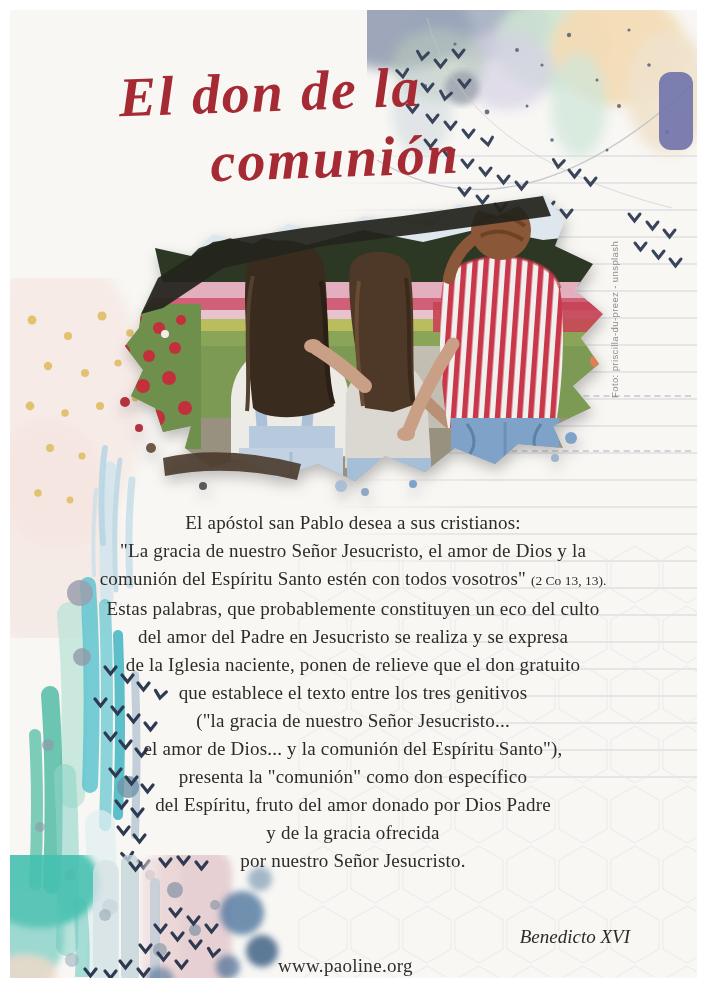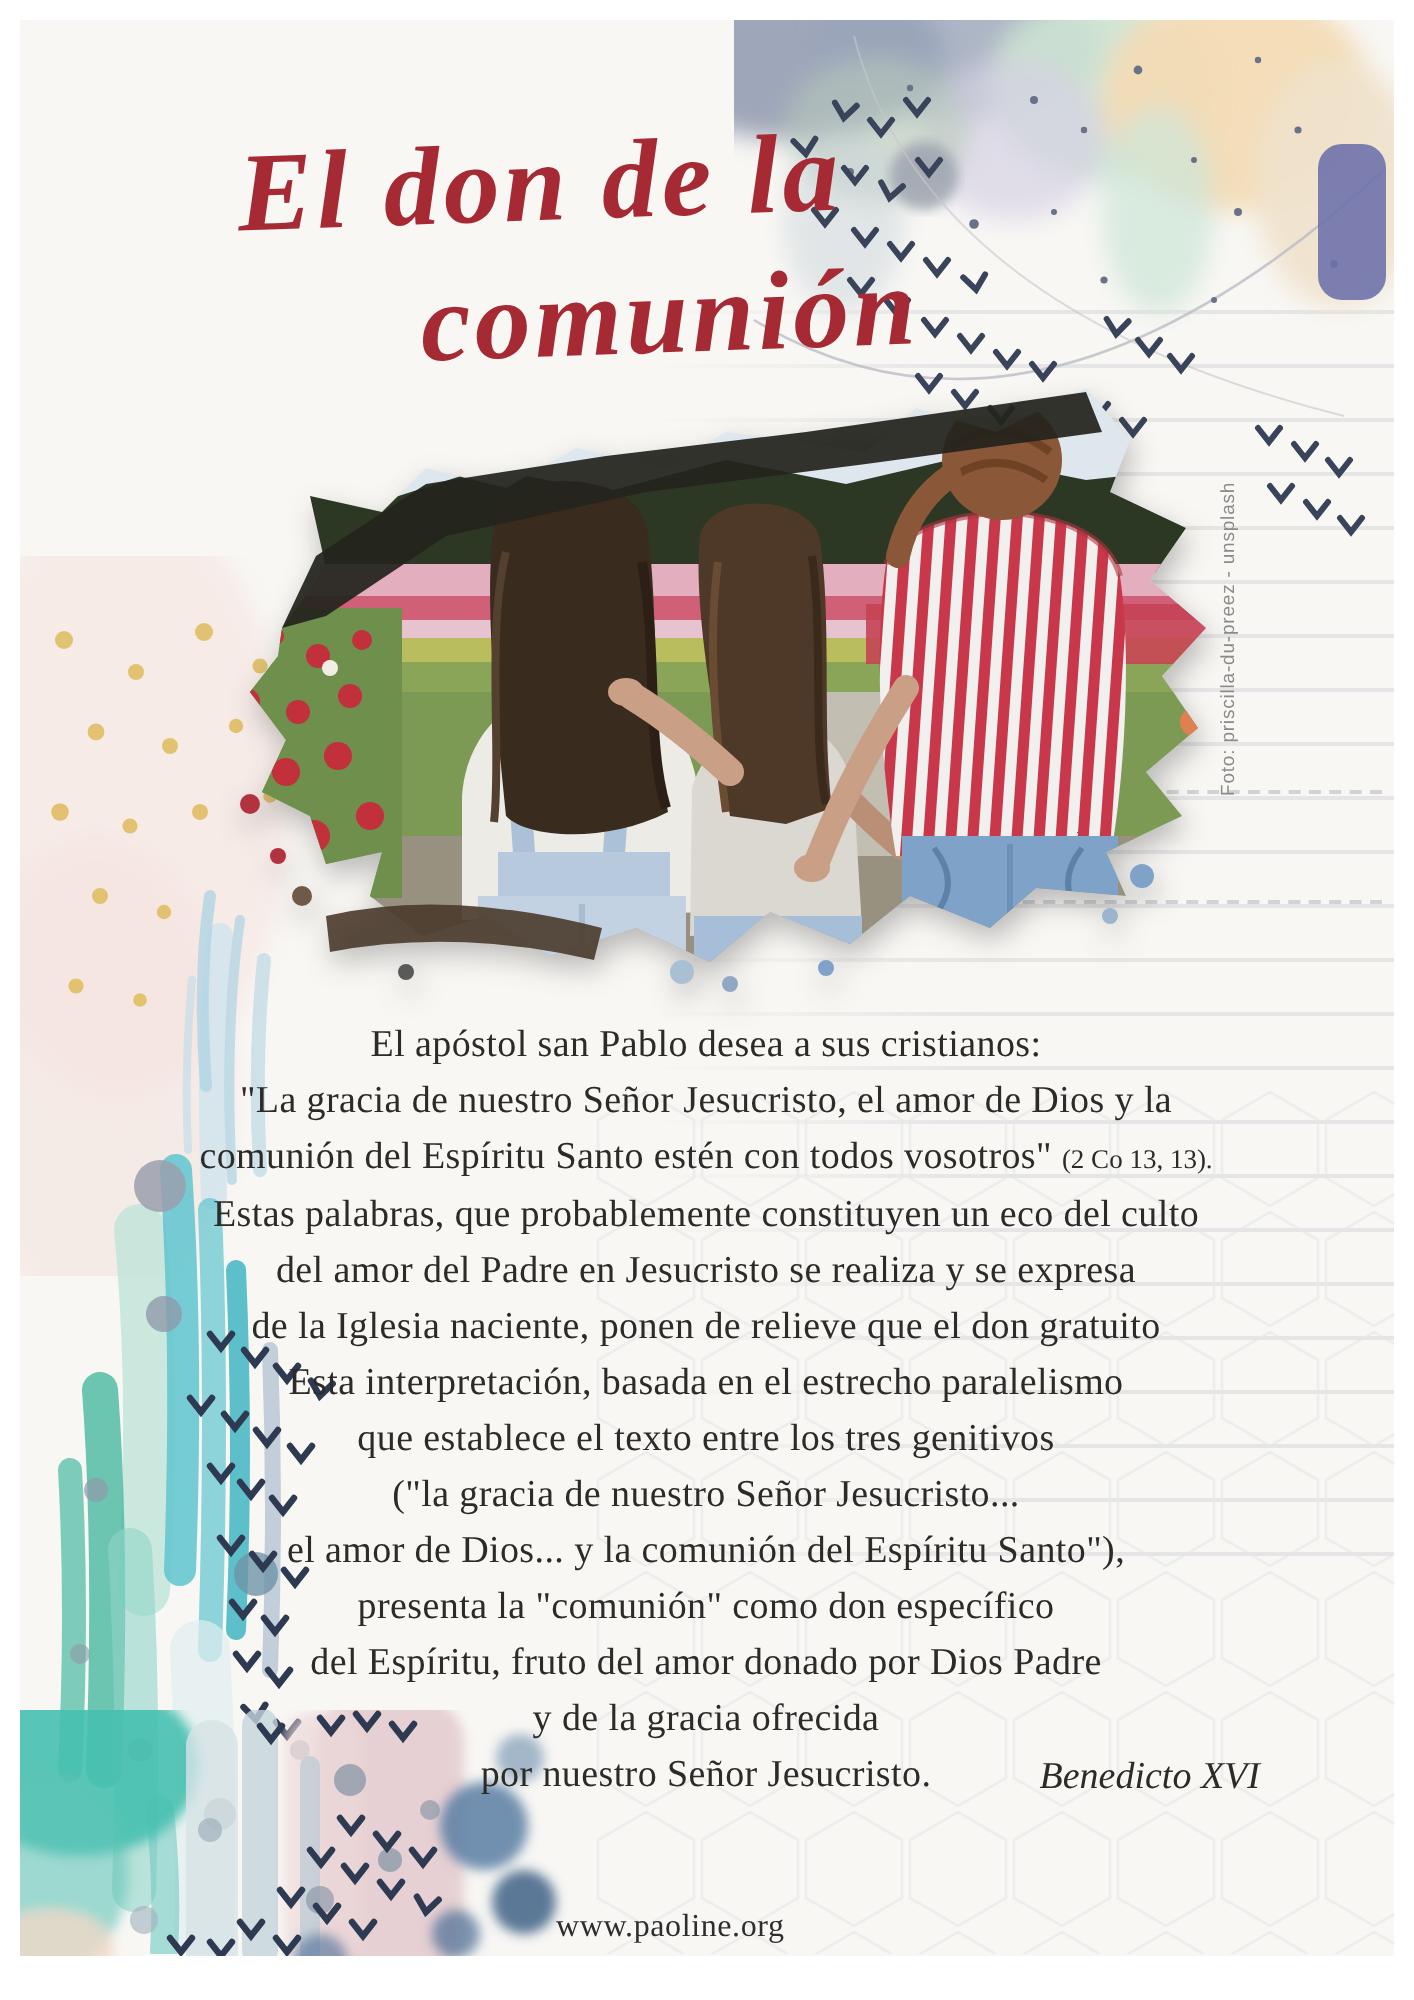--- a/index.html
+++ b/index.html
@@ -31,22 +31,22 @@
     filter:drop-shadow(2px 6px 7px rgba(40,40,40,.30));}
   .credit{position:absolute;left:599px;top:218px;height:170px;
     font-family:"Liberation Sans", sans-serif;font-size:9.5px;color:#8b8b8b;letter-spacing:.4px;
     writing-mode:vertical-rl;transform:rotate(180deg);white-space:nowrap;}
 
   
   .quote{position:absolute;top:499px;right:54px;width:580px;text-align:right;
     font-size:19px;line-height:28px;color:#2d2b28;letter-spacing:.2px;}
   .qline{white-space:nowrap;text-align:center;}
   .ref{font-size:13.5px;letter-spacing:0;margin-top:16px;}
-  .attribution{position:absolute;top:868px;right:67px;font-style:italic;font-size:19px;color:#2d2b28;}
-  .footer{position:absolute;left:268px;top:945px;font-size:16px;color:#2e2e2e;letter-spacing:.3px;}
+  .attribution{position:absolute;top:916px;right:67px;font-style:italic;font-size:19px;color:#2d2b28;}
+  .footer{position:absolute;left:268px;top:945px;font-size:19px;color:#2e2e2e;letter-spacing:.3px;}
 
   
   .wc-topright{position:absolute;right:0;top:0;width:330px;height:270px;}
   .blue-blob{position:absolute;right:4px;top:62px;width:34px;height:78px;background:#6e72ab;
     border-radius:12px;opacity:.9;}
   .wc-leftpink{position:absolute;left:0;top:268px;width:150px;height:360px;}
   .wc-leftteal{position:absolute;left:0;top:565px;width:170px;height:402px;}
   .wc-bottomleft{position:absolute;left:0;top:845px;width:280px;height:132px;}
   svg{display:block;}
 </style>
@@ -392,21 +392,20 @@
 
     <div class="credit">Foto: priscilla-du-preez - unsplash</div>
 
     <div class="quote">
       <div class="qline">El apóstol san Pablo desea a sus cristianos:</div>
       <div class="qline">"La gracia de nuestro Señor Jesucristo, el amor de Dios y la</div>
       <div class="qline"><span>comunión del Espíritu Santo estén con todos vosotros"</span> <span class="ref">(2 Co 13, 13).</span></div>
       <div class="qline">Estas palabras, que probablemente constituyen un eco del culto</div>
       <div class="qline">del amor del Padre en Jesucristo se realiza y se expresa</div>
       <div class="qline">de la Iglesia naciente, ponen de relieve que el don gratuito</div>
-      <div class="qline">Esta interpretación, basada en el estrecho paralelismo</div>
       <div class="qline">que establece el texto entre los tres genitivos</div>
       <div class="qline">("la gracia de nuestro Señor Jesucristo...</div>
       <div class="qline">el amor de Dios... y la comunión del Espíritu Santo"),</div>
       <div class="qline">presenta la "comunión" como don específico</div>
       <div class="qline">del Espíritu, fruto del amor donado por Dios Padre</div>
       <div class="qline">y de la gracia ofrecida</div>
       <div class="qline">por nuestro Señor Jesucristo.</div>
     </div>
 
     <div class="attribution">Benedicto XVI</div>

